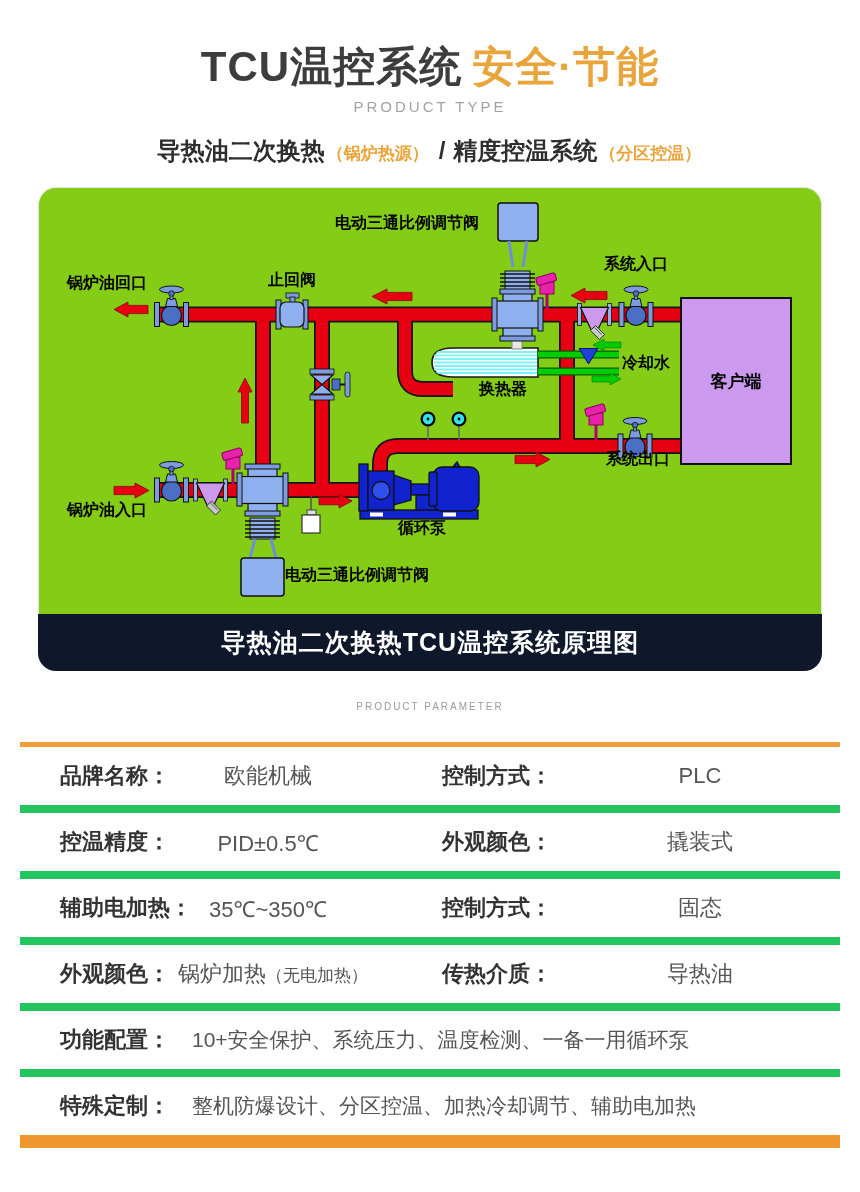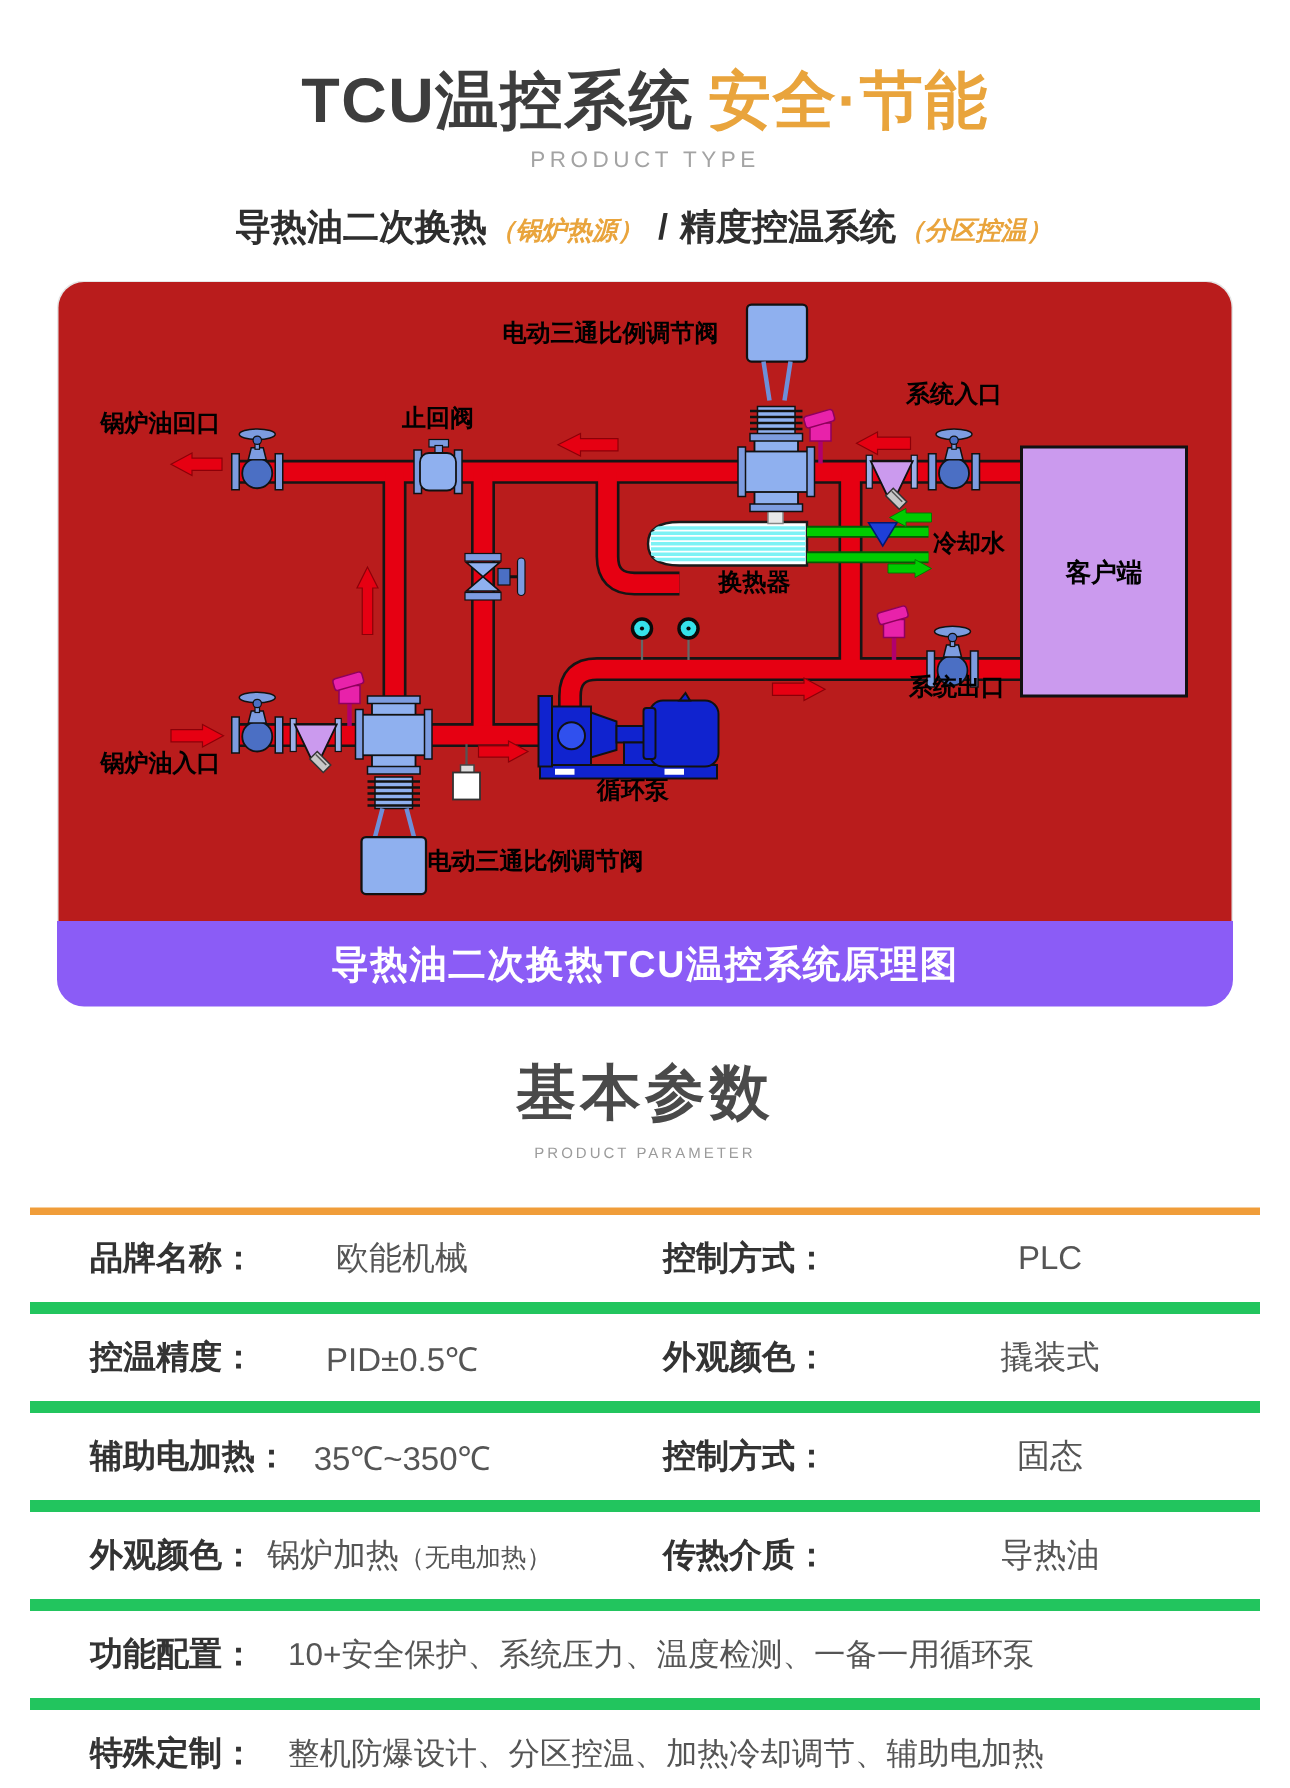--- a/index.html
+++ b/index.html
@@ -6,32 +6,32 @@
   body{width:860px;font-family:"Liberation Sans",sans-serif;-webkit-font-smoothing:antialiased;}
   .page{width:860px;overflow:hidden;}
 
   
   .hero{text-align:center;padding-top:44px;}
   .hero h1{margin:0;font-size:42px;font-weight:bold;letter-spacing:1px;line-height:1.1;}
   .t-main{color:#3d3d3d;}
   .t-accent{color:#e9a43c;margin-left:10px;}
   .hero-en{margin-top:8px;font-size:15px;color:#a3a3a3;letter-spacing:3px;}
   .hero-line2{margin-top:20px;font-size:24px;font-weight:bold;color:#2e2e2e;}
-  .l2-note{font-size:17px;color:#e9a43c;margin:0 2px;font-style:italic;}
+  .l2-note{font-size:17px;color:#e9a43c;margin:0 2px;}
   .l2-sep{margin:0 8px;}
 
   
   .diagram-card{margin:20px 38px 0;}
-  .diagram-panel{position:relative;height:426px;background:#b91c1c;
+  .diagram-panel{position:relative;height:426px;background:#84cc16;
     border:1px solid #e6e6e6;border-bottom:none;border-radius:18px 18px 0 0;overflow:hidden;}
   .diagram-panel svg{position:absolute;left:0;top:0;}
   .dlabel{position:absolute;font-size:16px;font-weight:bold;color:#000;white-space:nowrap;line-height:1;}
   .client-label{position:absolute;left:642px;top:110px;width:110px;height:166px;
     display:flex;align-items:center;justify-content:center;font-size:17px;font-weight:bold;color:#000;}
-  .diagram-caption{height:57px;background:#8b5cf6;border-radius:0 0 18px 18px;color:#fff;
+  .diagram-caption{height:57px;background:#0f172a;border-radius:0 0 18px 18px;color:#fff;
     font-size:25px;font-weight:bold;display:flex;align-items:center;justify-content:center;letter-spacing:1px;}
 
   
   .params{margin-top:30px;text-align:center;}
   .params h2{margin:0;font-size:40px;color:#4a4a4a;letter-spacing:3px;font-weight:bold;}
   .params-en{margin-top:8px;font-size:10px;color:#9b9b9b;letter-spacing:2px;}
   .ptable{margin:30px 20px 0;text-align:left;}
   .bar-top{height:5px;background:#f09d3a;}
   .bar-bottom{height:13px;background:#f0962e;}
   .prow{display:grid;grid-template-columns:118px 264px 118px 1fr;align-items:center;
@@ -238,21 +238,20 @@
       <div class="dlabel" style="left:28px;top:314px">锅炉油入口</div>
       <div class="dlabel" style="left:359px;top:332px">循环泵</div>
       <div class="dlabel" style="left:246px;top:379px">电动三通比例调节阀</div>
       <div class="client-label">客户端</div>
     </div>
 
     <div class="diagram-caption">导热油二次换热TCU温控系统原理图</div>
   </section>
 
   <section class="params">
-    <h2>基本参数</h2>
     <div class="params-en">PRODUCT PARAMETER</div>
 
     <div class="ptable">
       <div class="bar-top"></div>
 
       <div class="prow">
         <div class="plabel">品牌名称：</div>
         <div class="pvalue v1">欧能机械</div>
         <div class="plabel">控制方式：</div>
         <div class="pvalue v2">PLC</div>

